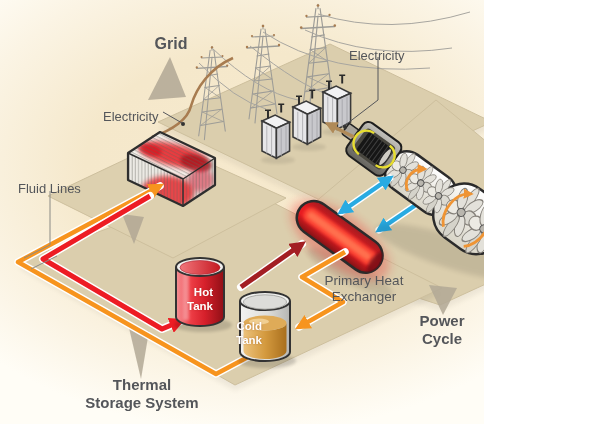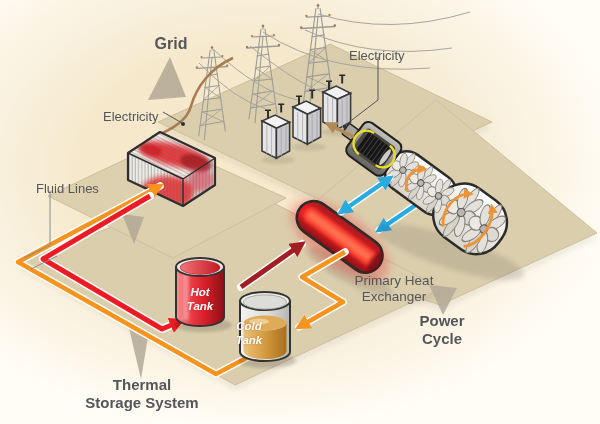--- a/index.html
+++ b/index.html
@@ -1,31 +1,31 @@
 <!DOCTYPE html>
 <html><head>
 <meta charset="utf-8">
 <style>
   html,body{margin:0;padding:0;background:#ffffff;}
   #stage{
-    position:relative;width:600px;height:424px;overflow:hidden;
+    position:relative;width:484px;height:424px;overflow:hidden;
     font-family:"Liberation Sans", sans-serif;
     background:#fffdf6;
   }
   #stage svg{position:absolute;left:0;top:0;}
   .lbl{
     position:absolute;z-index:10;color:#54565a;
     white-space:pre-line;line-height:1.22;
   }
   .lbl.bold{font-weight:bold;font-size:15px;text-align:center;transform:translateX(-50%);}
   .lbl.reg{font-weight:normal;font-size:13px;margin-top:8px;}
   .lbl.reg.center{text-align:center;transform:translateX(-50%);}
   .lbl.tank{
-    font-size:11.5px;font-style:italic;font-weight:bold;color:#ffffff;
-    text-align:center;transform:translateX(-50%);
+    font-size:11.5px;font-weight:bold;color:#ffffff;
+    text-align:right;transform:translateX(-50%);
     text-shadow:0 0 2px rgba(120,40,0,0.35);
   }
   #grid-label{font-size:16px;}
 </style>
 </head>
 <body>
 
 <div id="stage">
 
 <svg width="600" height="424" viewBox="0 0 600 424">
@@ -343,24 +343,24 @@
       <path d="M50,191 L50,245"></path>
       <path d="M24,258 L50,245"></path>
       <path d="M31,269 L57,256"></path>
     </g>
   </g>
 </svg>
 
   <div class="lbl bold" id="grid-label" style="left:171px;top:34px;">Grid</div>
   <div class="lbl reg" style="left:103px;top:101px;">Electricity</div>
   <div class="lbl reg" style="left:349px;top:40px;">Electricity</div>
-  <div class="lbl reg" style="left:36px;top:173px;">Fluid Lines</div>
+  <div class="lbl reg" style="left:18px;top:173px;">Fluid Lines</div>
   <div class="lbl tank" style="left:200px;top:285px;">Hot
 Tank</div>
   <div class="lbl tank" style="left:249px;top:319px;">Cold
 Tank</div>
-  <div class="lbl reg center" style="left:394px;top:265px;font-size:13.5px;">Primary Heat
+  <div class="lbl reg center" style="left:364px;top:265px;font-size:13.5px;">Primary Heat
 Exchanger</div>
   <div class="lbl bold" style="left:442px;top:312px;">Power
 Cycle</div>
   <div class="lbl bold" style="left:142px;top:376px;">Thermal
 Storage System</div>
 </div>
 
 </body></html>

